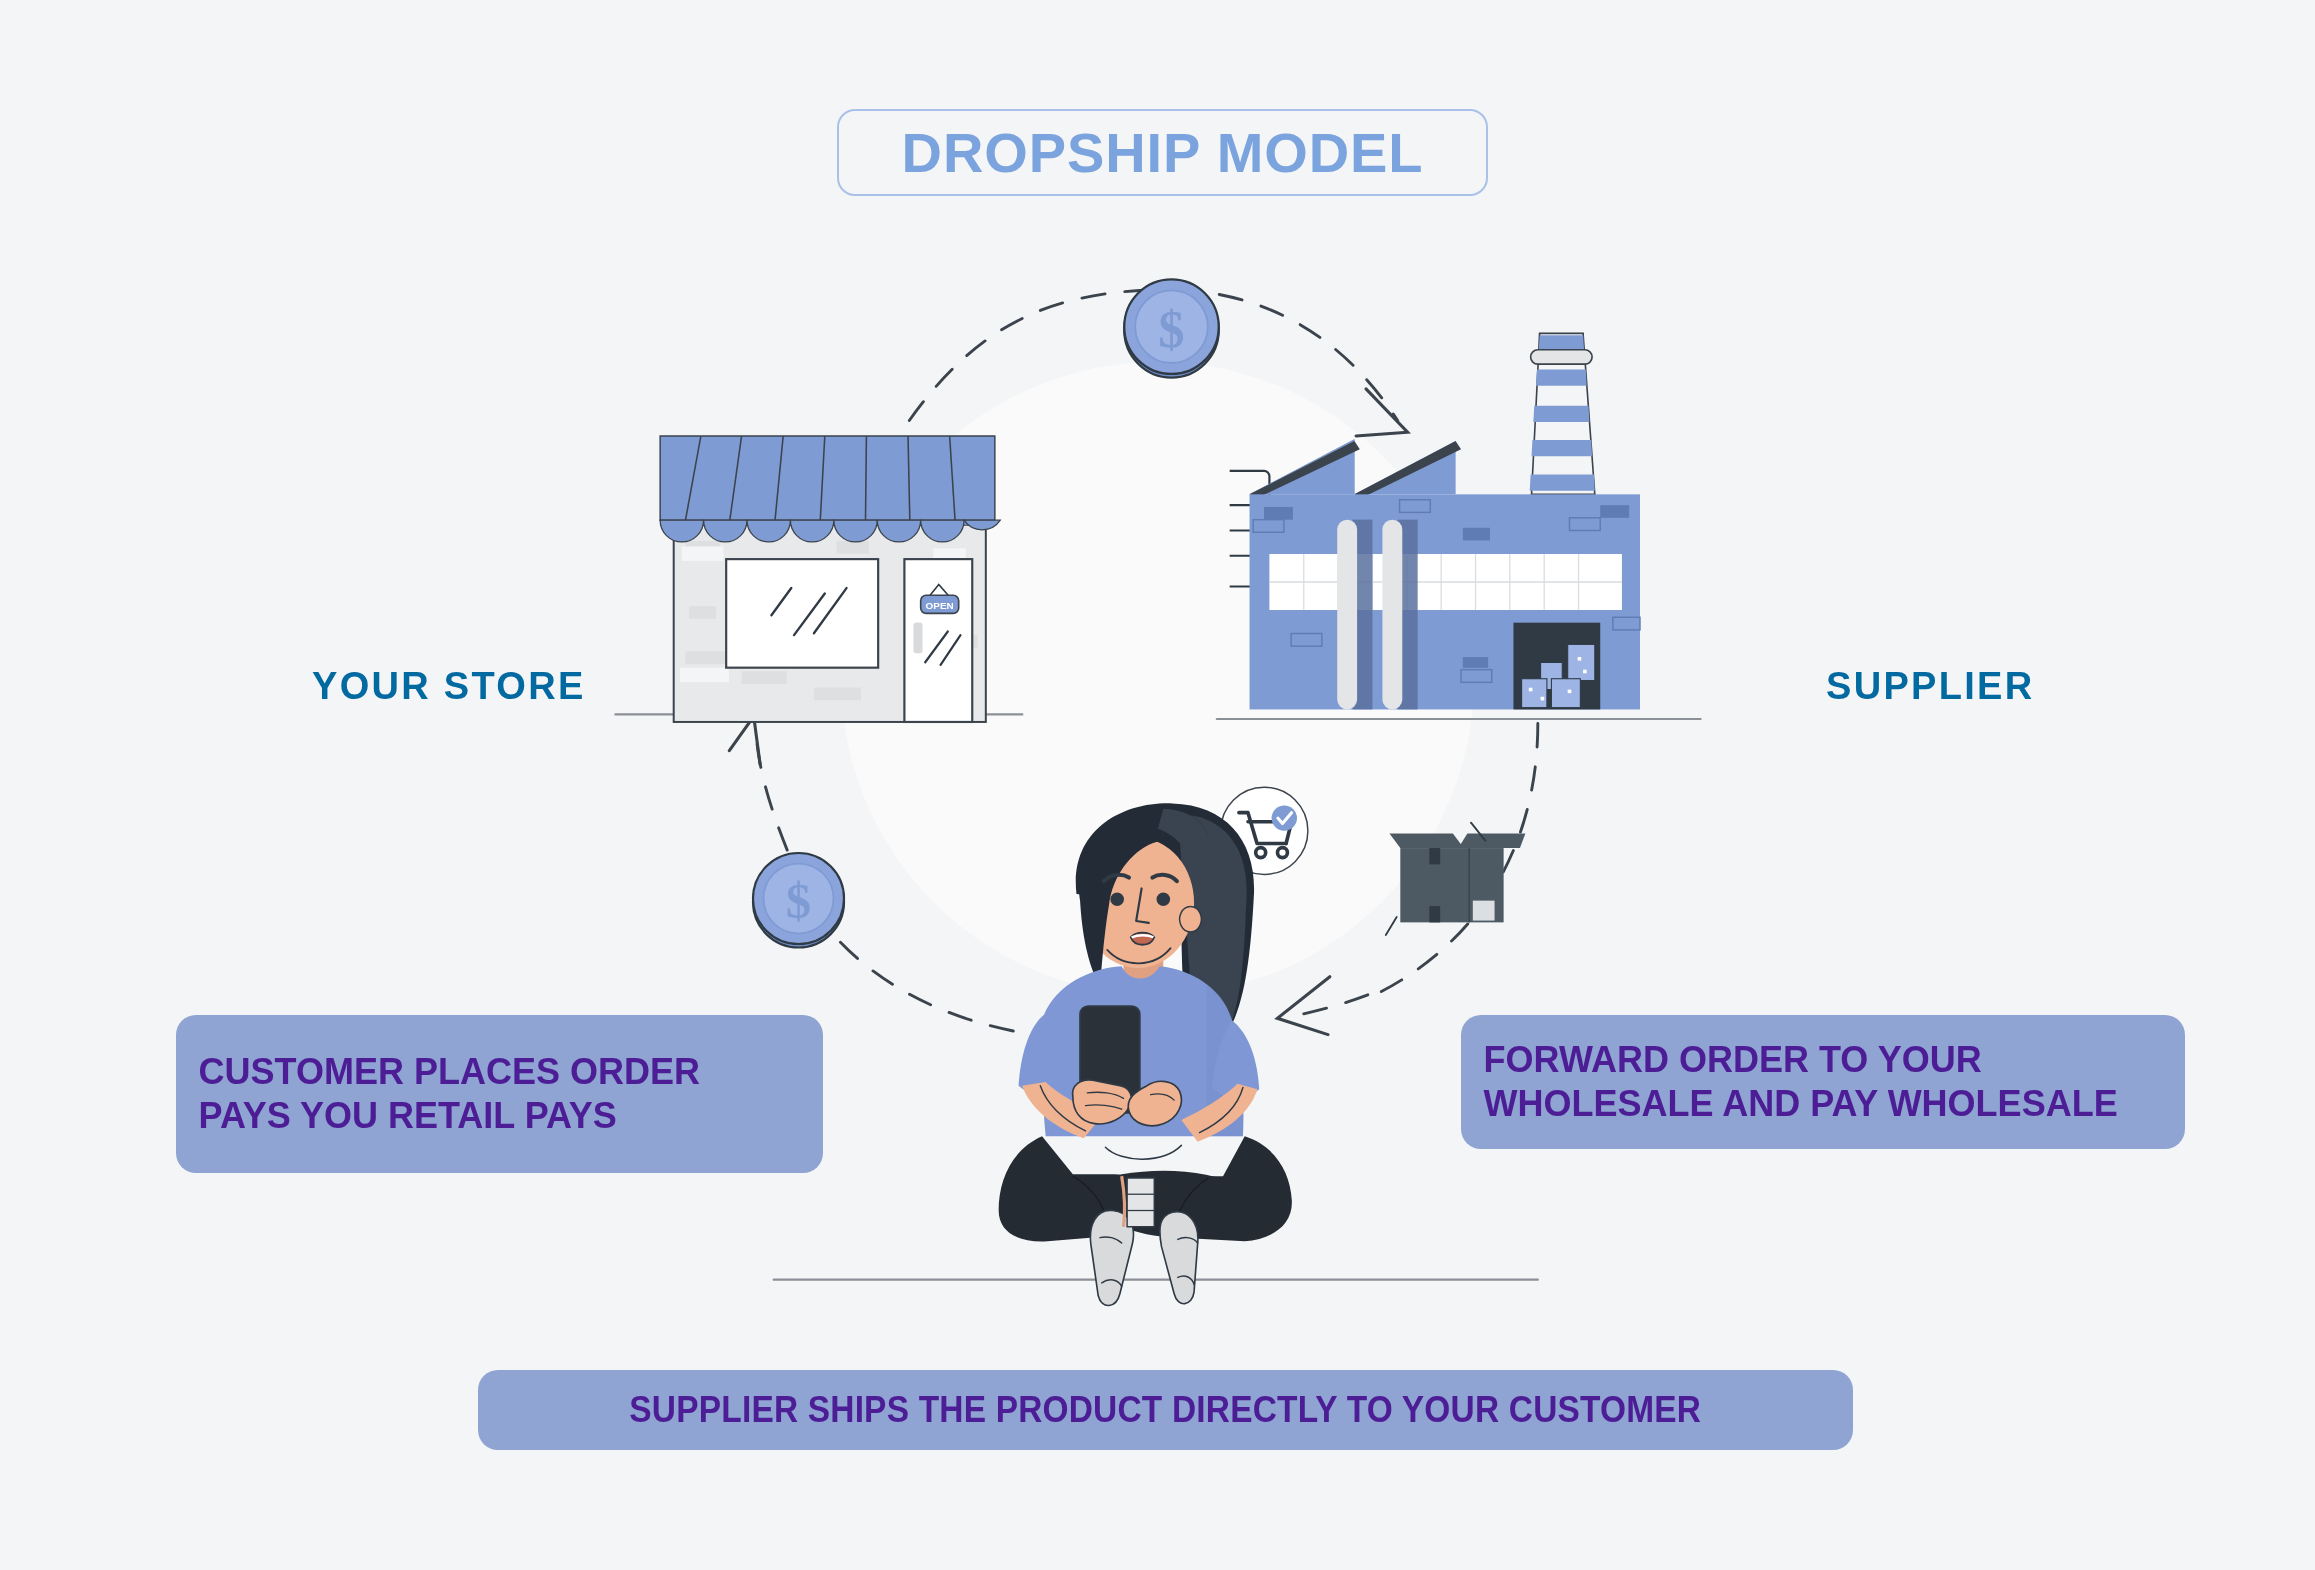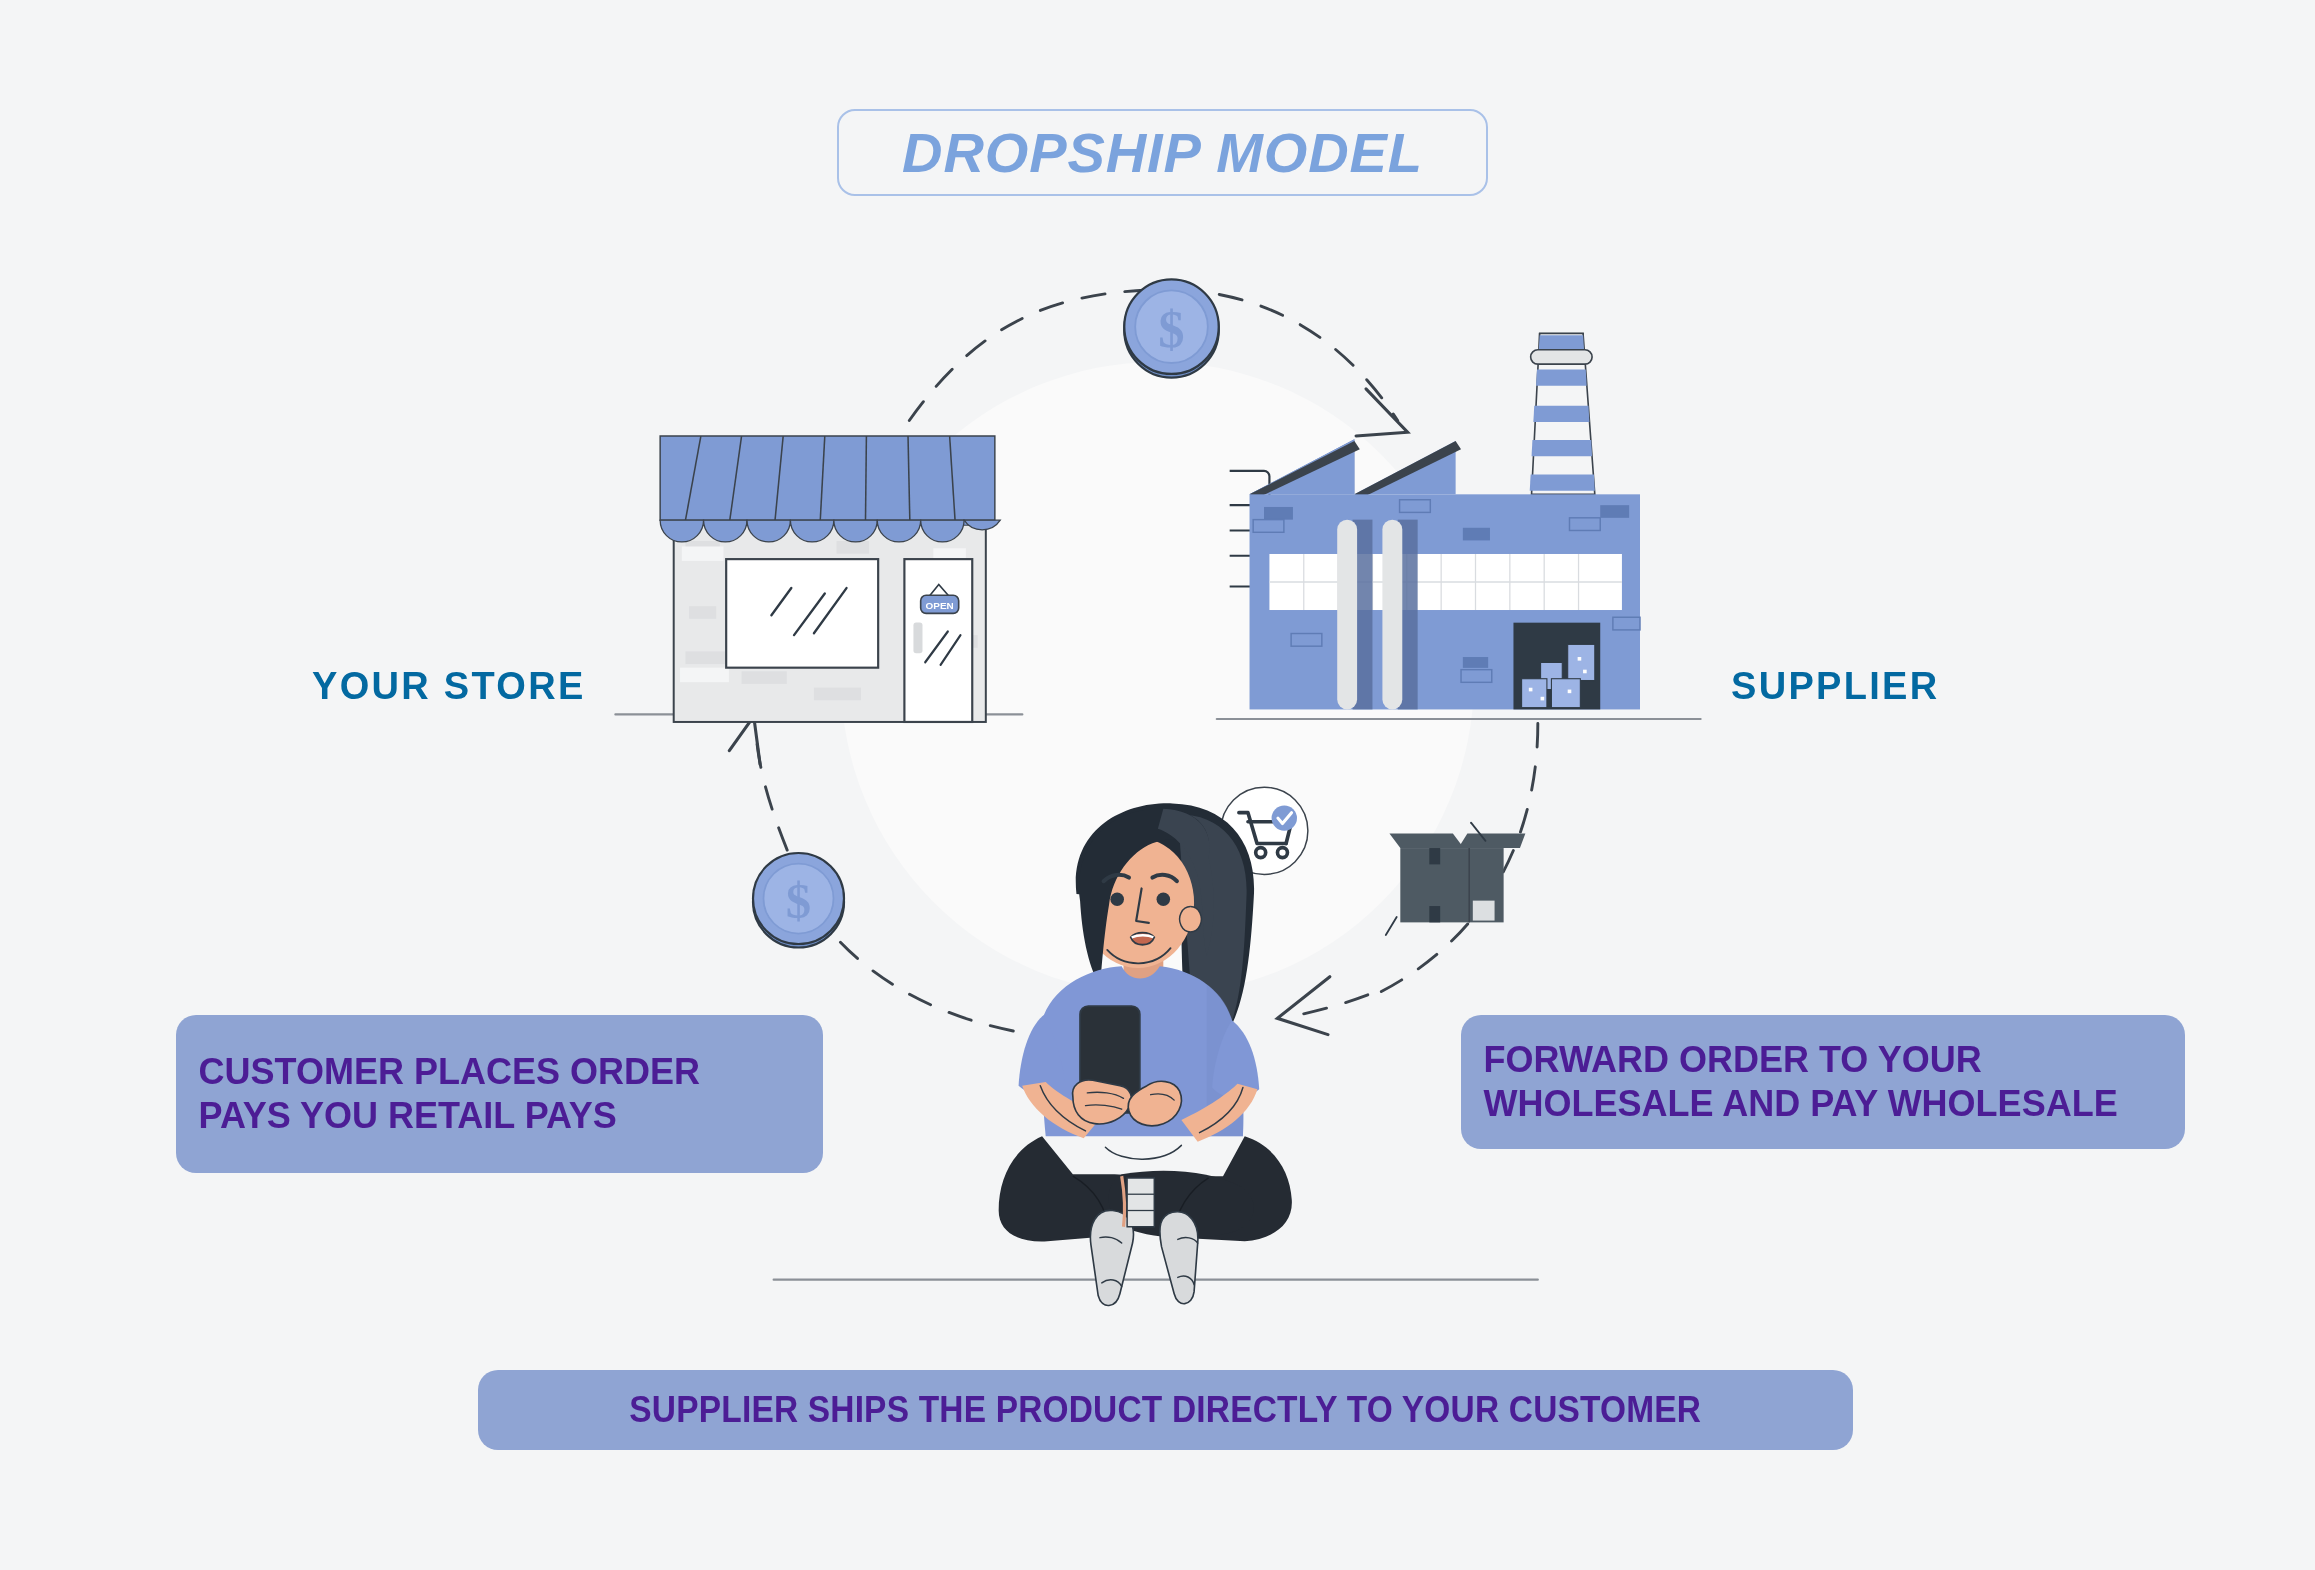--- a/index.html
+++ b/index.html
@@ -35,41 +35,40 @@
     left: 837px;
     top: 109px;
     width: 651px;
     height: 87px;
     border: 2.7px solid #a9c1e8;
     border-radius: 18px;
     display: flex;
     align-items: center;
     justify-content: center;
     box-sizing: border-box;
-    font-style: italic;
   }
   .title-text {
     font-size: 56px;
     font-weight: bold;
     color: #7ba3dd;
     letter-spacing: 0.9px;
     white-space: nowrap;
   }
 
   
   .node-label {
     position: absolute;
     font-size: 38px;
     font-weight: bold;
     color: #0369a1;
     letter-spacing: 2.3px;
     white-space: nowrap;
   }
   #label-your-store { left: 312px; top: 665px; }
-  #label-supplier   { left: 1731px; top: 665px; }
+  #label-supplier   { left: 1826px; top: 665px; }
 
   
   .badge {
     position: absolute;
     background: #8fa4d3;
     border-radius: 20px;
     color: #4c1d95;
     font-weight: bold;
     box-sizing: border-box;
     display: flex;

